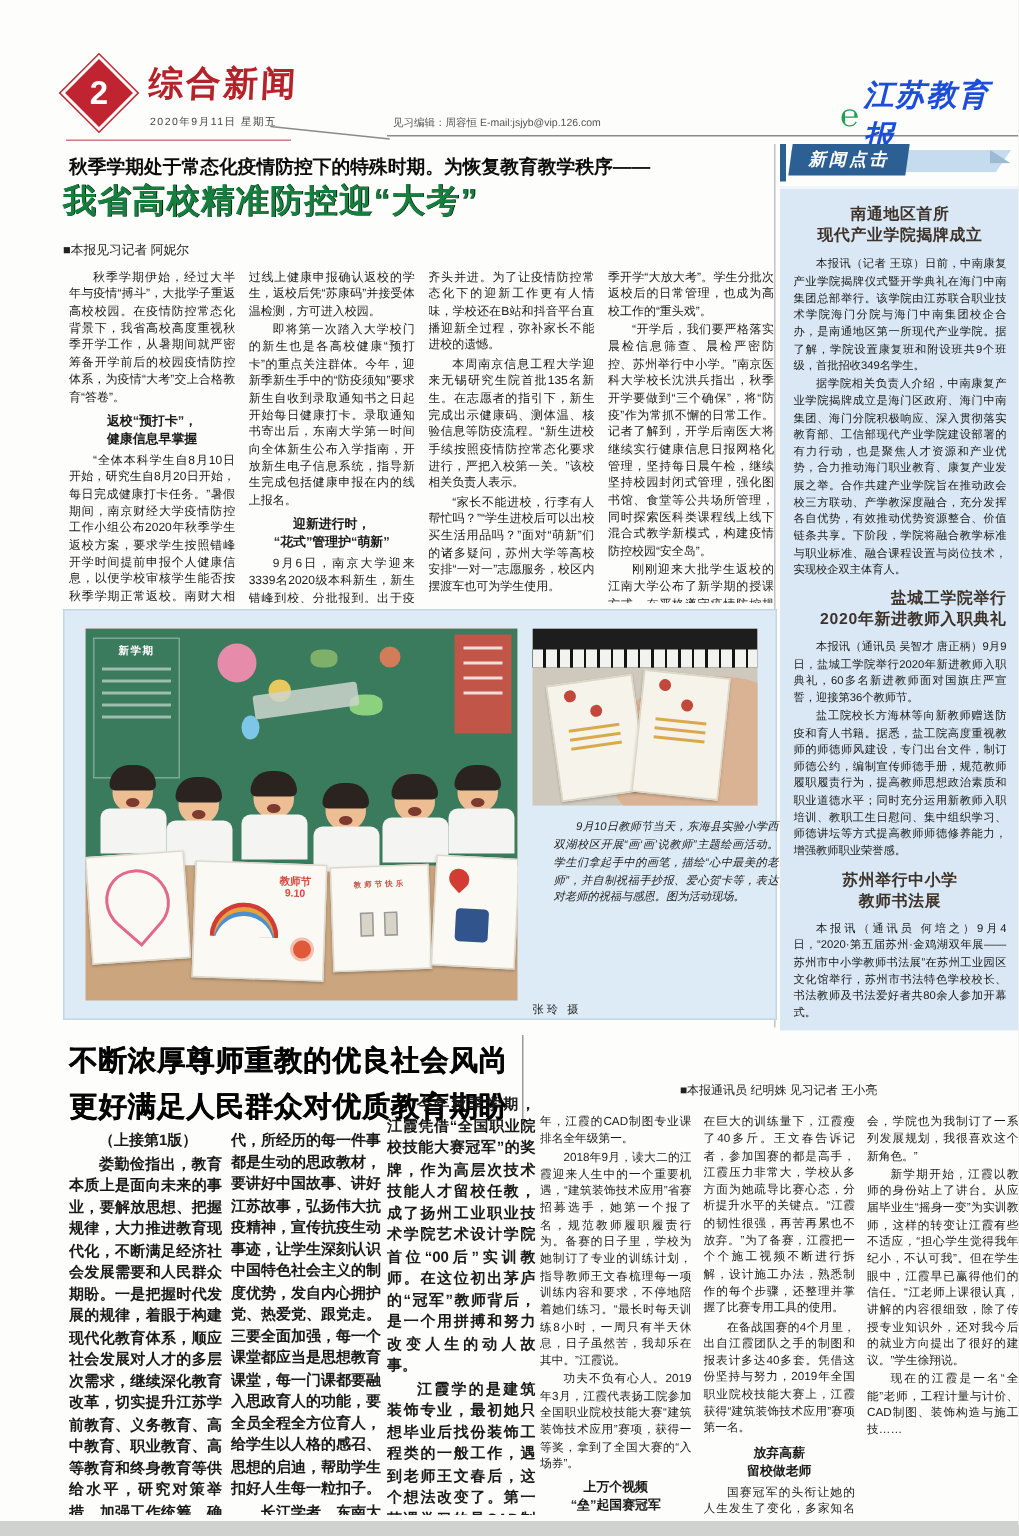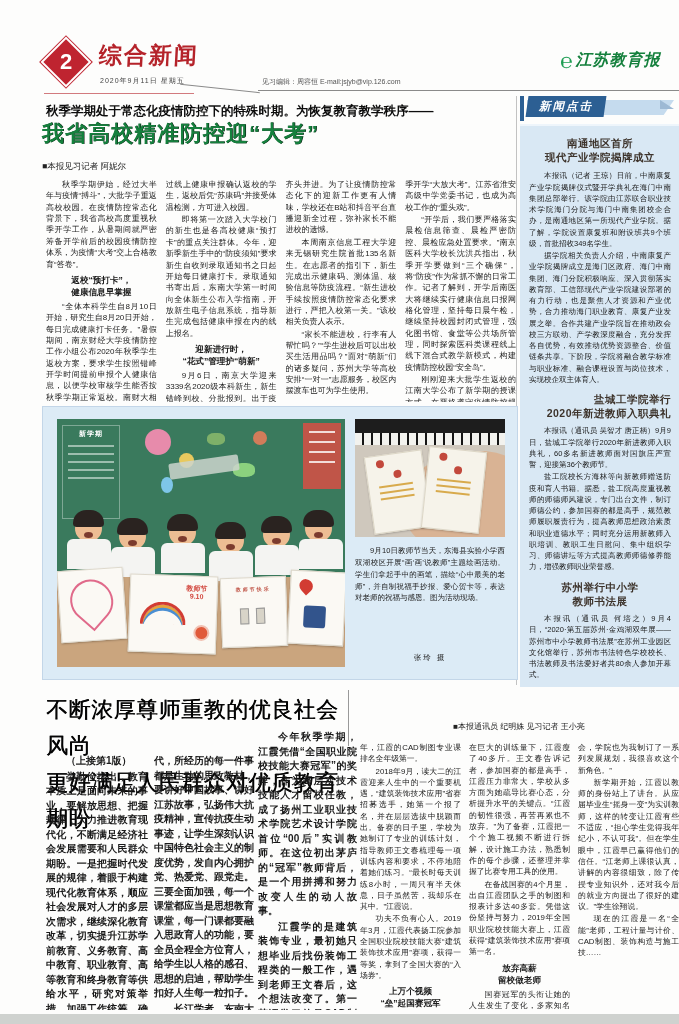--- a/index.html
+++ b/index.html
@@ -12,21 +12,21 @@
          transform:rotate(-45deg);color:#fff;font-size:22px;font-weight:bold;}
   .section-title{position:absolute;left:99px;top:40px;font-size:23px;font-weight:800;color:#b5232a;
          letter-spacing:2px;transform:skewX(-3deg);}
   .header-date{position:absolute;left:100px;top:76px;font-size:7px;color:#444;letter-spacing:1px;}
   .rule-slant{position:absolute;left:180px;top:88px;width:80px;height:1px;background:#8a8a8a;transform:rotate(6deg);}
   .rule-main{position:absolute;left:258px;top:90px;width:421px;height:1px;background:#8a8a8a;}
   .rule-under{position:absolute;left:44px;top:93px;width:150px;height:1px;background:#b5232a;opacity:.6;}
   .editor-line{position:absolute;left:262px;top:77px;font-size:7px;color:#555;}
   .masthead{position:absolute;left:560px;top:50px;display:flex;align-items:center;gap:3px;}
   .e-logo{color:#1f9e54;font-size:21px;font-weight:bold;font-style:italic;line-height:1;}
-  .masthead-name{color:#15803d;font-size:16px;font-weight:800;font-style:italic;letter-spacing:1px;}
+  .masthead-name{color:#1d4ed8;font-size:20px;font-weight:800;font-style:italic;letter-spacing:1px;}
   
   .kicker{position:absolute;left:46px;top:103px;font-size:12.5px;font-weight:bold;color:#0d0d0d;}
   .main-headline{position:absolute;left:42px;top:119px;width:474px;font-size:22px;
         font-weight:900;letter-spacing:1px;color:#15803d;text-shadow:.5px 0 0 #000;}
   .main-byline{position:absolute;left:42px;top:161px;width:474px;text-align:left;font-size:8.5px;color:#222;}
   .main-cols{position:absolute;left:46px;top:179px;width:470px;height:223px;display:flex;gap:9px;overflow:hidden;}
   .ncol{flex:1;overflow:hidden;font-size:8px;line-height:1.42;text-align:justify;}
   .para{margin:0 0 1px;text-indent:2em;}
   .cont{text-indent:0;}
   .sub-head{font-weight:bold;text-align:center;margin:4px 0 3px;white-space:pre-line;font-size:8.6px;line-height:1.4;}
@@ -74,38 +74,38 @@
   .piano{position:absolute;left:0;top:0;width:100%;height:26px;background:#1d1d1d;}
   .piano::after{content:"";position:absolute;left:0;bottom:0;width:100%;height:12px;
       background:repeating-linear-gradient(90deg,#f2f2ee 0 7px,#141414 7px 9px);}
   .hand{position:absolute;left:48px;top:34px;width:130px;height:96px;background:#d9b394;border-radius:45%;transform:rotate(-12deg);}
   .card{position:absolute;background:#f6f3ea;border:1px solid #dcd6c6;box-shadow:0 1px 2px rgba(0,0,0,.2);}
   .cd1{left:14px;top:34px;width:56px;height:76px;transform:rotate(-8deg);}
   .cd2{left:70px;top:30px;width:56px;height:80px;transform:rotate(6deg);}
   .card i{position:absolute;width:8px;height:8px;border-radius:50%;background:#c2483c;}
   .card .d2{top:16px;left:26px;} .card .d1{top:4px;left:10px;}
   .card u{position:absolute;left:10px;top:30px;width:34px;height:2px;background:#d8aa4c;box-shadow:0 6px 0 #d8aa4c,0 12px 0 #d8aa4c;}
-  .photo-caption{position:absolute;left:312px;top:138px;width:150px;font-size:7.5px;line-height:1.58;color:#222;text-align:justify;}
+  .photo-caption{position:absolute;left:326px;top:138px;width:150px;font-size:7.5px;line-height:1.58;color:#222;text-align:justify;font-style:italic;}
   .photo-caption .cap{text-indent:2em;margin:0;}
-  .photo-credit{position:absolute;left:312px;top:246px;width:150px;text-align:center;font-size:7.5px;color:#222;letter-spacing:2px;}
+  .photo-credit{position:absolute;left:312px;top:261px;width:150px;text-align:left;font-size:7.5px;color:#222;letter-spacing:2px;}
   
   .sb-accent{position:absolute;left:520px;top:96px;width:4px;height:25px;background:#2c5f93;}
   .sb-ribbon{position:absolute;left:527px;top:100px;width:147px;height:15px;background:#c5dbee;
       clip-path:polygon(0 0,100% 0,93% 100%,0 100%);}
   .sb-fold{position:absolute;left:660px;top:100px;width:14px;height:9px;background:#9db9d4;clip-path:polygon(0 0,100% 100%,0 100%);}
   .sb-tab{position:absolute;left:527px;top:96px;width:78px;height:21px;background:#2c5f93;transform:skewX(-8deg);
       display:flex;align-items:center;justify-content:center;}
   .sb-tab span{color:#fff;font-size:11.5px;font-weight:bold;font-style:italic;letter-spacing:2px;transform:skewX(8deg);}
   .sb-bg{position:absolute;left:520px;top:124px;width:159px;height:561px;background:#d9e8f4;border-top:2px solid #eef5fb;}
   .sb-inner{position:absolute;left:529px;top:130px;width:142px;height:550px;overflow:hidden;font-size:7.5px;line-height:1.5;text-align:justify;}
   .sb-article{margin-bottom:7px;}
   .sb-title{font-weight:800;text-align:center;font-size:10.5px;line-height:1.35;color:#3d332b;
       white-space:pre-line;margin:7px 0 5px;letter-spacing:.5px;}
   
-  .bl-headline{position:absolute;left:46px;top:692px;width:306px;font-size:22px;font-weight:400;
+  .bl-headline{position:absolute;left:46px;top:692px;width:306px;font-size:19px;font-weight:700;
       line-height:1.65;letter-spacing:.5px;color:#050505;text-shadow:.4px 0 0 #000;}
   .divider-v{position:absolute;left:348px;top:690px;width:1px;height:56px;background:#999;}
   .bcol{position:absolute;overflow:hidden;font-size:10px;line-height:1.45;text-align:justify;font-weight:bold;}
   .blA{left:46px;top:754px;width:102px;height:256px;}
   .blB{left:154px;top:754px;width:100px;height:256px;}
   
   .br-lead{left:258px;top:730px;width:99px;height:280px;}
   .br-headline{position:absolute;left:360px;top:683px;width:318px;text-align:center;font-size:27px;
       font-weight:900;letter-spacing:2px;color:#000;text-shadow:.5px 0 0 #000;}
   .br-byline{position:absolute;left:360px;top:721px;width:318px;text-align:center;font-size:8px;color:#222;}
@@ -151,22 +151,22 @@
         <p class="para">9月6日，南京大学迎来3339名2020级本科新生，新生错峰到校、分批报到。出于疫情防控需要，家长们不能陪孩子走进校门口，学校安排“一对一”迎新志愿服务，组织党员志愿者帮助新生搬运行李，让学校迎新和疫情防控</p>
       </div>
     <div class="ncol">
         <p class="para cont">齐头并进。为了让疫情防控常态化下的迎新工作更有人情味，学校还在B站和抖音平台直播迎新全过程，弥补家长不能进校的遗憾。</p>
         <p class="para">本周南京信息工程大学迎来无锡研究生院首批135名新生。在志愿者的指引下，新生完成出示健康码、测体温、核验信息等防疫流程。“新生进校手续按照疫情防控常态化要求进行，严把入校第一关。”该校相关负责人表示。</p>
         <p class="para">“家长不能进校，行李有人帮忙吗？”“学生进校后可以出校买生活用品吗？”面对“萌新”们的诸多疑问，苏州大学等高校安排“一对一”志愿服务，校区内摆渡车也可为学生使用。</p>
         <p class="sub-head">防控常态化，
 日常管理不松懈</p>
       </div>
     <div class="ncol">
-        <p class="para cont">季开学“大放大考”。江苏省淮安高级中学党委书记，也成为高校工作的“重头戏”。</p>
-        <p class="para">“开学后，我们要严格落实晨检信息筛查、晨检严密防控、晨检应急处置要求。”南京医科大学校长沈洪兵指出，秋季开学要做到“三个确保”，将“防疫”作为常抓不懈的日常工作。记者了解到，开学后南医大将继续实行健康信息日报网格化管理，坚持每日晨午检，继续坚持校园封闭式管理，强化图书馆、食堂等公共场所管理，同时探索医科类课程线上线下混合式教学新模式，构建疫情防控校园“安全岛”。</p>
+        <p class="para cont">季开学“大放大考”。学生分批次返校后的日常管理，也成为高校工作的“重头戏”。</p>
+        <p class="para">“开学后，我们要严格落实晨检信息筛查、晨检严密防控、苏州举行中小学。”南京医科大学校长沈洪兵指出，秋季开学要做到“三个确保”，将“防疫”作为常抓不懈的日常工作。记者了解到，开学后南医大将继续实行健康信息日报网格化管理，坚持每日晨午检，继续坚持校园封闭式管理，强化图书馆、食堂等公共场所管理，同时探索医科类课程线上线下混合式教学新模式，构建疫情防控校园“安全岛”。</p>
         <p class="para">刚刚迎来大批学生返校的江南大学公布了新学期的授课方式，在严格遵守疫情防控规定的前提下，本科课程恢复线下授课模式。“学生实习实践活动也要按照教学计划开展。”江南大学疫情防控有关负责人表示，学校将在尽可能减少省内跨市、原则上不得跨省市的前提下开展学生实习实践，校外实习、实践师生也将按照驻地一实习点“两点一线”开展教学。</p>
       </div>
   </div>
 
   <div class="photo-box">
     <div class="photo-main">
       <div class="board">
         <div class="menu">
           <b>新学期</b>
           <i></i>
@@ -253,21 +253,21 @@
       <div>
           <p class="para">本报讯（记者 王琼）日前，中南康复产业学院揭牌仪式暨开学典礼在海门中南集团总部举行。该学院由江苏联合职业技术学院海门分院与海门中南集团校企合办，是南通地区第一所现代产业学院。据了解，学院设置康复班和附设班共9个班级，首批招收349名学生。</p>
           <p class="para">据学院相关负责人介绍，中南康复产业学院揭牌成立是海门区政府、海门中南集团、海门分院积极响应、深入贯彻落实教育部、工信部现代产业学院建设部署的有力行动，也是聚焦人才资源和产业优势，合力推动海门职业教育、康复产业发展之举。合作共建产业学院旨在推动政会校三方联动、产学教深度融合，充分发挥各自优势，有效推动优势资源整合、价值链条共享。下阶段，学院将融合教学标准与职业标准、融合课程设置与岗位技术，实现校企双主体育人。</p>
         </div>
     </div>
     <div class="sb-article">
       <div class="sb-title" style="white-space: pre-line; text-align: right;">盐城工学院举行
 2020年新进教师入职典礼</div>
       <div>
           <p class="para">本报讯（通讯员 吴智才 唐正柄）9月9日，盐城工学院举行2020年新进教师入职典礼，60多名新进教师面对国旗庄严宣誓，迎接第36个教师节。</p>
-          <p class="para">盐工院校长方海林等向新教师赠送防疫和育人书籍。据悉，盐工院高度重视教师的师德师风建设，专门出台文件，制订师德公约，参加国赛的都是高手，规范教师履职履责行为，提高教师思想政治素质和职业道德水平；同时充分运用新教师入职培训、教职工生日慰问、集中组织学习、师德讲坛等方式提高教师师德修养能力，增强教师职业荣誉感。</p>
+          <p class="para">盐工院校长方海林等向新教师赠送防疫和育人书籍。据悉，盐工院高度重视教师的师德师风建设，专门出台文件，制订师德公约，编制宣传师德手册，规范教师履职履责行为，提高教师思想政治素质和职业道德水平；同时充分运用新教师入职培训、教职工生日慰问、集中组织学习、师德讲坛等方式提高教师师德修养能力，增强教师职业荣誉感。</p>
         </div>
     </div>
     <div class="sb-article">
       <div class="sb-title" style="white-space: pre-line;">苏州举行中小学
 教师书法展</div>
       <div>
           <p class="para">本报讯（通讯员 何培之）9月4日，“2020·第五届苏州·金鸡湖双年展——苏州市中小学教师书法展”在苏州工业园区文化馆举行，苏州市书法特色学校校长、书法教师及书法爱好者共80余人参加开幕式。</p>
         </div>
     </div>
   </div>
@@ -288,21 +288,21 @@
     </div>
 
   <div class="bcol br-lead">
       <p class="para">今年秋季学期，江霞凭借“全国职业院校技能大赛冠军”的奖牌，作为高层次技术技能人才留校任教，成了扬州工业职业技术学院艺术设计学院首位“00后”实训教师。在这位初出茅庐的“冠军”教师背后，是一个用拼搏和努力改变人生的动人故事。</p>
       <p class="para">江霞学的是建筑装饰专业，最初她只想毕业后找份装饰工程类的一般工作，遇到老师王文春后，这个想法改变了。第一节课学习的是CAD制图，在王老师的操作演示下，一幅古典雅致的建筑效果图呈现在同学们眼前，江霞一下子就被吸引了，“看着这些图纸创造出的一个个装饰建筑，我觉得很神奇，老师绘图时的专注和行云流水，特别‘帅气’。”江霞暗下决心，从此要认真学习。</p>
     </div>
   <div class="br-byline">■本报通讯员 纪明姝 见习记者 王小亮</div>
   <div class="br-cols">
     <div class="ncol">
         <p class="para cont">年，江霞的CAD制图专业课排名全年级第一。</p>
-        <p class="para">2018年9月，读大二的江霞迎来人生中的一个重要机遇，“建筑装饰技术应用”省赛招募选手，她第一个报了名，并在层层选拔中脱颖而出。备赛的日子里，学校为她制订了专业的训练计划，指导教师王文春梳理每一项训练内容和要求，不停地陪着她们练习。“最长时每天训练8小时，一周只有半天休息，日子虽然苦，我却乐在其中。”江霞说。</p>
+        <p class="para">2018年9月，读大二的江霞迎来人生中的一个重要机遇，“建筑装饰技术应用”省赛招募选手，她第一个报了名，规范教师履职履责行为。备赛的日子里，学校为她制订了专业的训练计划，指导教师王文春梳理每一项训练内容和要求，不停地陪着她们练习。“最长时每天训练8小时，一周只有半天休息，日子虽然苦，我却乐在其中。”江霞说。</p>
         <p class="para">功夫不负有心人。2019年3月，江霞代表扬工院参加全国职业院校技能大赛“建筑装饰技术应用”赛项，获得一等奖，拿到了全国大赛的“入场券”。</p>
         <p class="sub-head">上万个视频
 “垒”起国赛冠军</p>
       </div>
     <div class="ncol">
         <p class="para cont">在巨大的训练量下，江霞瘦了40多斤。王文春告诉记者，参加国赛的都是高手，江霞压力非常大，学校从多方面为她疏导比赛心态，分析提升水平的关键点。“江霞的韧性很强，再苦再累也不放弃。”为了备赛，江霞把一个个施工视频不断进行拆解，设计施工办法，熟悉制作的每个步骤，还整理并掌握了比赛专用工具的使用。</p>
         <p class="para">在备战国赛的4个月里，出自江霞团队之手的制图和报表计多达40多套。凭借这份坚持与努力，2019年全国职业院校技能大赛上，江霞获得“建筑装饰技术应用”赛项第一名。</p>
         <p class="sub-head">放弃高薪
 留校做老师</p>
         <p class="para">国赛冠军的头衔让她的人生发生了变化，多家知名企业纷纷向她抛出橄榄枝，“很多猎头和企业打来电话，提供高薪工作，这些确实有很大的吸引力。”思前想后，江霞还是决定留校成为一名实训教师，“学校培养了我，给我提供了</p>

